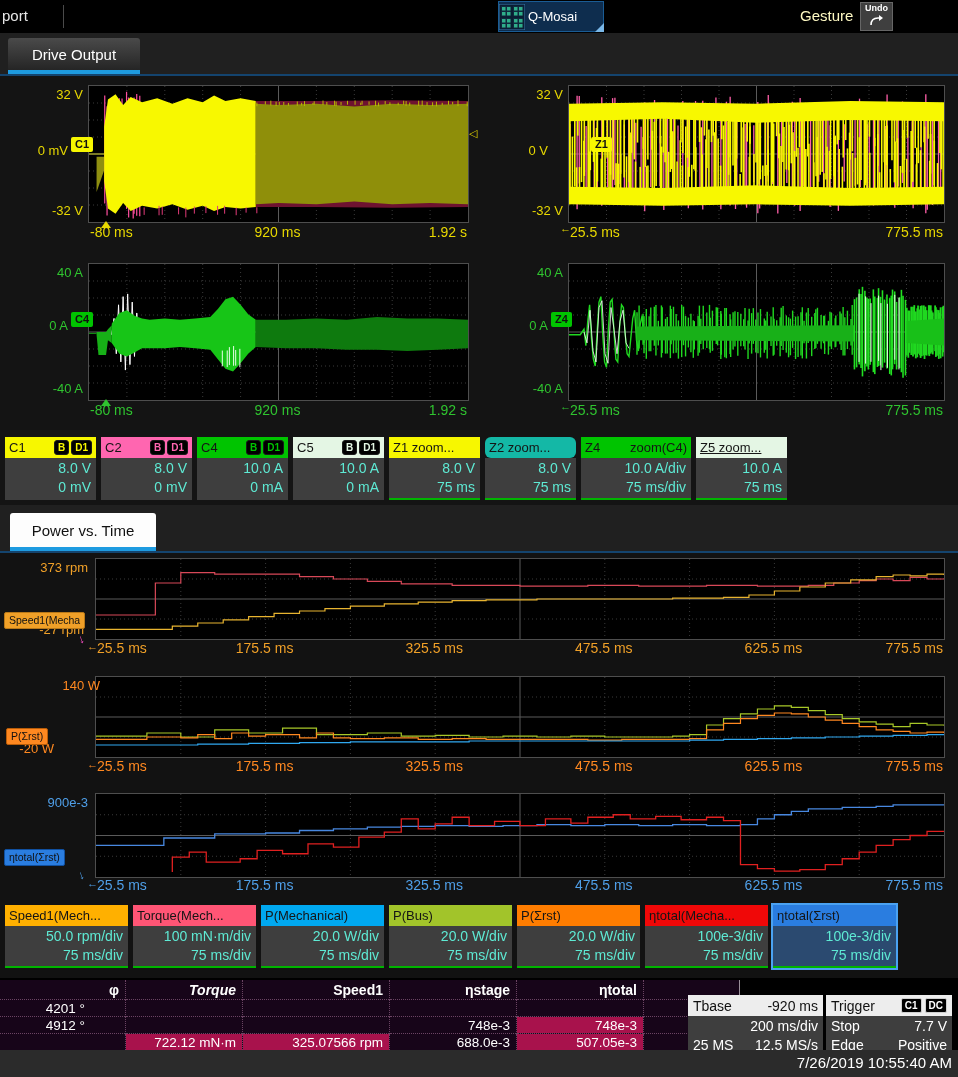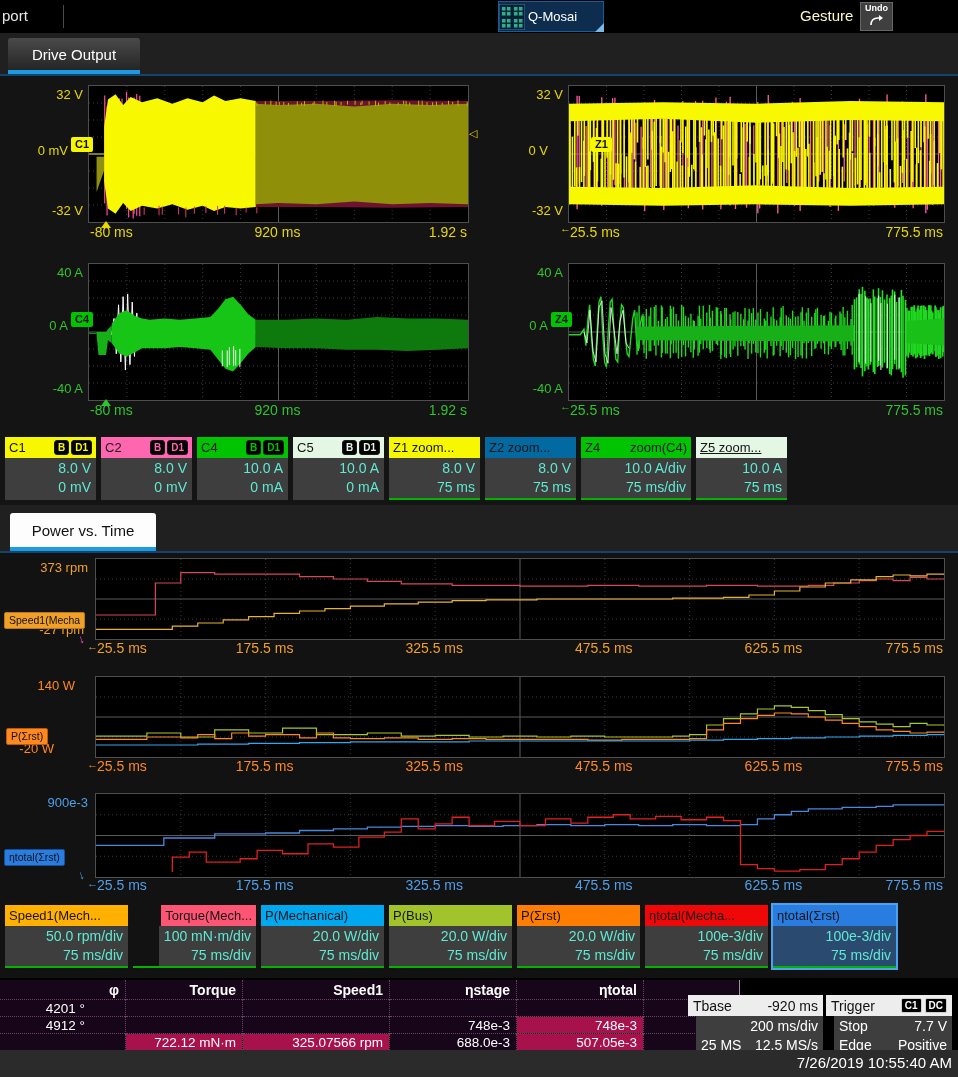--- a/index.html
+++ b/index.html
@@ -73,21 +73,21 @@
   #mtable tr+tr td{border-top:1px dotted #6b4463;}
   #mtable tr.hdr td{font-weight:700;font-size:14px;height:19px;}
   #mtable td.hl{background:#a8124c;}
   #mtable td.cut{padding-right:40px;}
   
   .infobox{position:absolute;top:995px;box-sizing:border-box;cursor:pointer;}
   #tbase-box{left:688px;width:135px;}
   #trigger-box{left:826px;width:126px;}
   .ihead{height:21px;background:#ededed;color:#111;font-size:14px;display:flex;
          align-items:center;justify-content:space-between;padding:0 5px;}
-  .ibody{background:#3e3e3e;color:#fff;font-size:14px;padding:1px 5px;margin-left:8px;}
+  .ibody{background:#3e3e3e;color:#fff;font-size:14px;padding:1px 5px;}
   .irow{display:flex;justify-content:space-between;line-height:19px;}
   .tbadge{background:#000;color:#fff;font-size:10px;font-weight:700;padding:0 3px;margin-left:3px;
           border:1px solid #cfcfcf;border-radius:2px;line-height:13px;}
   
   #bottombar{position:absolute;left:0;top:1050px;width:958px;height:27px;background:#2b2b2b;}
   #timestamp{position:absolute;right:6px;top:4px;color:#fff;font-size:15px;}
 </style>
 </head>
 <body>
 
@@ -873,21 +873,21 @@
       <div class="dbox ul" style="width: 91px;">
         <div class="dhead" style="background: rgb(247, 247, 0);">
           <span>Z1  zoom...</span>
         </div>
         <div class="dbody">
           <div>8.0 V</div>
           <div>75 ms</div>
         </div>
       </div>
       <div class="dbox ul" style="width: 91px;">
-        <div class="dhead" style="background: #0369a1;">
+        <div class="dhead" style="background: #14b8a6; border-radius: 6px;">
           <span>Z2  zoom...</span>
         </div>
         <div class="dbody">
           <div>8.0 V</div>
           <div>75 ms</div>
         </div>
       </div>
       <div class="dbox ul" style="width: 110px;">
         <div class="dhead" style="background: rgb(0, 196, 0);">
           <span>Z4</span>
@@ -978,21 +978,21 @@
   <span class="back-arrow amb" style="left:87px;top:640px;"></span>
   <div class="xlabels amb" style="left:95px;top:640px;width:848px;">
       <span style="left: 2px;">25.5 ms</span>
       <span style="left: 20%; transform: translateX(-50%);">175.5 ms</span>
       <span style="left: 40%; transform: translateX(-50%);">325.5 ms</span>
       <span style="left: 60%; transform: translateX(-50%);">475.5 ms</span>
       <span style="left: 80%; transform: translateX(-50%);">625.5 ms</span>
       <span style="right: 0px;">775.5 ms</span>
     </div>
 
-  <div class="ylab org" style="left:13px;top:678px;">140 W</div>
+  <div class="ylab org" style="left:38px;top:678px;">140 W</div>
   <div class="pbadge" style="left:6px;top:728px;background:#ff8820;border:1px solid #b85c08;font-weight:400;font-size:10.5px;">P(Σrst)</div>
   <div class="ylab org" style="left:-8px;top:741px;">-20 W</div>
   <span class="back-arrow org" style="left:87px;top:758px;"></span>
   <div class="xlabels org" style="left:95px;top:758px;width:848px;">
       <span style="left: 2px;">25.5 ms</span>
       <span style="left: 20%; transform: translateX(-50%);">175.5 ms</span>
       <span style="left: 40%; transform: translateX(-50%);">325.5 ms</span>
       <span style="left: 60%; transform: translateX(-50%);">475.5 ms</span>
       <span style="left: 80%; transform: translateX(-50%);">625.5 ms</span>
       <span style="right: 0px;">775.5 ms</span>
@@ -1014,21 +1014,21 @@
   <div class="descrow" id="desc2">
       <div class="dbox ul" style="width: 123px;">
         <div class="dhead" style="background: rgb(255, 176, 0);">
           <span>Speed1(Mech...</span>
         </div>
         <div class="dbody">
           <div>50.0 rpm/div</div>
           <div>75 ms/div</div>
         </div>
       </div>
-      <div class="dbox ul" style="width: 123px; align-items: flex-end;">
+      <div class="dbox ul" style="width: 123px;">
         <div class="dhead" style="background: rgb(255, 85, 117);">
           <span>Torque(Mech...</span>
         </div>
         <div class="dbody">
           <div>100 mN·m/div</div>
           <div>75 ms/div</div>
         </div>
       </div>
       <div class="dbox ul" style="width: 123px;">
         <div class="dhead" style="background: rgb(0, 168, 240);">
@@ -1074,21 +1074,21 @@
           <div>100e-3/div</div>
           <div>75 ms/div</div>
         </div>
       </div>
     </div>
 
   <table id="mtable">
       <tbody id="mtbody">
         <tr class="hdr">
           <td style="width: 85px;">φ</td>
-          <td style="width: 110px;">Torque</td>
+          <td style="width: 110px; font-style: italic;">Torque</td>
           <td style="width: 140px;">Speed1</td>
           <td style="width: 120px;">ηstage</td>
           <td style="width: 120px;">ηtotal</td>
           <td style="width: 89px;"></td>
         </tr>
         <tr>
           <td class="cut" style="width: 85px;">4201 °</td>
           <td style="width: 110px;"></td>
           <td style="width: 140px;"></td>
           <td style="width: 120px;"></td>

